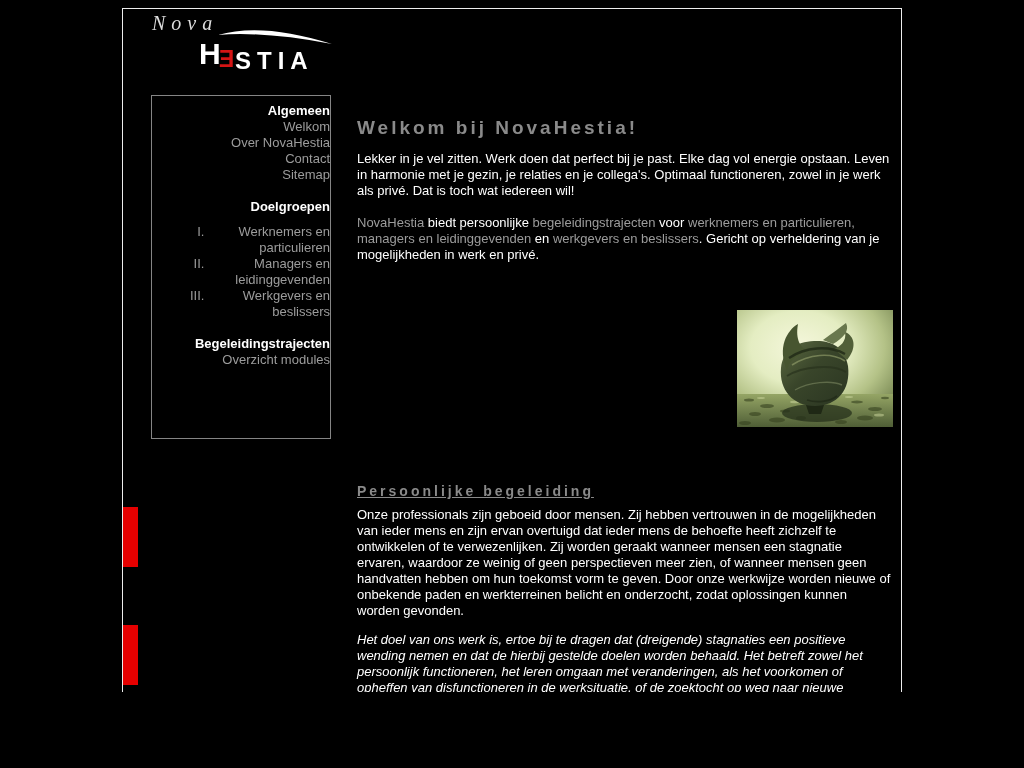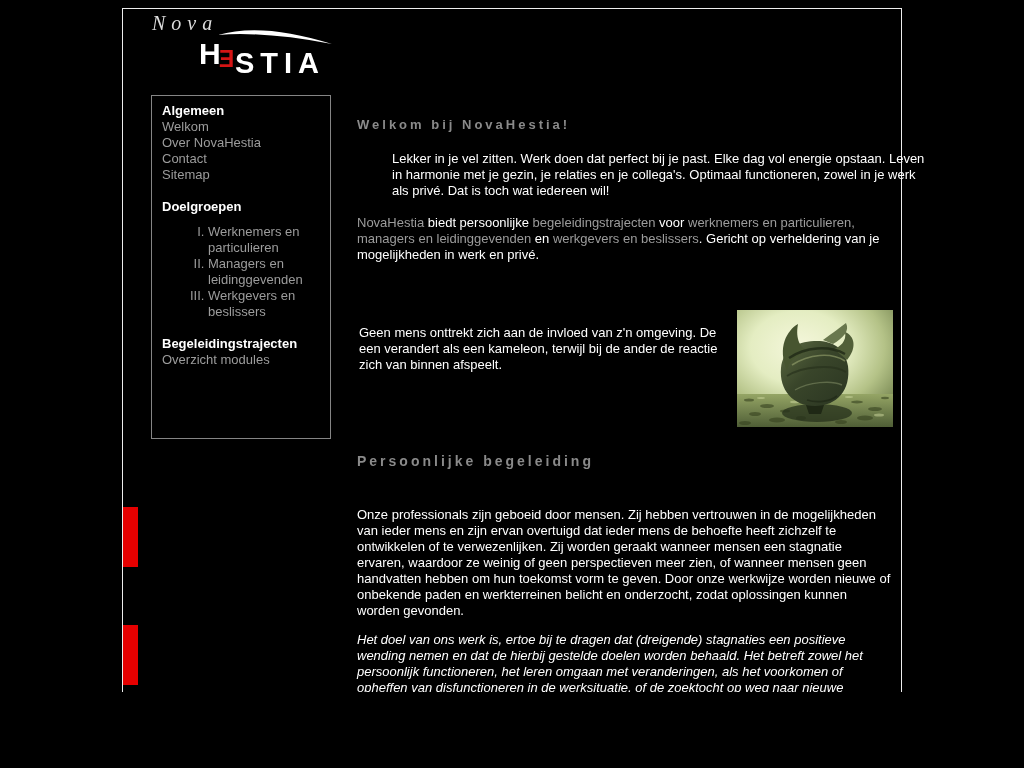--- a/index.html
+++ b/index.html
@@ -16,48 +16,48 @@
   
   .logo { position:absolute; left:148px; top:10px; width:200px; height:70px; }
   .logo-nova {
     position:absolute; left:4px; top:2px;
     font-family:"Liberation Serif", serif; font-style:italic;
     font-size:20px; letter-spacing:6px; color:#dcdcdc;
   }
   .logo-swoosh { position:absolute; left:66px; top:14px; }
   .logo-h { position:absolute; left:51px; top:29px; font-size:30px; font-weight:bold; color:#fff; line-height:1; }
   .logo-e { position:absolute; left:71px; top:38px; font-size:23px; font-weight:bold; color:#d41414; line-height:1; display:inline-block; transform:scaleX(-1); }
-  .logo-stia { position:absolute; left:87px; top:39px; font-size:29px; font-weight:bold; color:#fff; letter-spacing:6px; line-height:1; }
+  .logo-stia { position:absolute; left:87px; top:39px; font-size:24px; font-weight:bold; color:#fff; letter-spacing:6px; line-height:1; }
   
   .subtitle {
     position:absolute; left:357px; top:30px; font-size:15px; font-weight:bold;
     letter-spacing:1.6px; color:#9a9a9a;
   }
   
   .stripe { position:absolute; left:123px; width:15px; height:60px; background:#e60000; }
   .stripe.s1 { top:507px; }
   .stripe.s2 { top:625px; }
   .stripe.s3 { top:742px; }
   
   .sidebar {
     position:absolute; left:151px; top:95px; width:180px; height:344px;
     border:1px solid #858585; background:#000; padding:7px 0 0 10px;
-    font-size:13px; line-height:16px;
+    font-size:13px; line-height:16px;text-align:right;
   }
   .nav-heading { font-weight:bold; color:#fff; }
   .nav-link { color:#9c9c9c; cursor:pointer; }
   .nav-group { margin-bottom:16px; }
   ol.nav-roman {
     list-style-type:upper-roman; color:#9c9c9c;
     margin:9px 0 3px 0; padding-left:46px;
   }
   ol.nav-roman li { color:#9c9c9c; }
   
   .main-h1, .main-h2 {
-    position:absolute; left:357px; font-size:13px; font-weight:bold;
+    position:absolute; left:357px; font-size:19px; font-weight:bold;
     letter-spacing:3px; color:#8a8a8a;
   }
   .main-h2 { font-size:14px; letter-spacing:3px; }
   .para {
     position:absolute; left:357px; width:534px;
     font-size:13px; line-height:16px; color:#fff;
   }
   .seg-link { color:#9c9c9c; cursor:pointer;text-align:right; }
   .seg-bold { color:#fff; font-weight:normal; }
   .quote {
@@ -110,25 +110,24 @@
     <div class="nav-group">
       <div class="nav-heading">Begeleidingstrajecten</div>
       <div>
           <div class="nav-link">Overzicht modules</div>
         </div>
     </div>
   </div>
 
   <div class="main-h1" style="top:117px;">Welkom bij NovaHestia!</div>
 
-  <div class="para" style="top:151px;margin-left:35px;">Lekker in je vel zitten. Werk doen dat perfect bij je past. Elke dag vol energie opstaan. Leven in harmonie met je gezin, je relaties en je collega's. Optimaal functioneren, zowel in je werk als privé. Dat is toch wat iedereen wil!</div>
+  <div class="para" style="top:151px;">Lekker in je vel zitten. Werk doen dat perfect bij je past. Elke dag vol energie opstaan. Leven in harmonie met je gezin, je relaties en je collega's. Optimaal functioneren, zowel in je werk als privé. Dat is toch wat iedereen wil!</div>
 
   <div class="para" style="top:215px;"><span class="seg-link">NovaHestia</span><span class="seg-bold"> biedt persoonlijke </span><span class="seg-link">begeleidingstrajecten</span><span class="seg-bold"> voor </span><span class="seg-link">werknemers en particulieren</span><span class="seg-link">, </span><span class="seg-link">managers en leidinggevenden</span><span class="seg-bold"> en </span><span class="seg-link">werkgevers en beslissers</span><span class="seg-bold">. Gericht op verheldering van je mogelijkheden in werk en privé.</span></div>
 
-  <div class="quote">Geen mens onttrekt zich aan de invloed van z'n omgeving. De een verandert als een kameleon, terwijl bij de ander de reactie zich van binnen afspeelt.</div>
 
   <svg class="photo" viewBox="0 0 156 117">
     <defs>
       <radialGradient id="bgGrad" cx="40%" cy="32%" r="78%">
         <stop offset="0%" stop-color="#f5f7dc"></stop>
         <stop offset="40%" stop-color="#e4edc2"></stop>
         <stop offset="70%" stop-color="#b4c287"></stop>
         <stop offset="100%" stop-color="#6e7e4a"></stop>
       </radialGradient>
       <linearGradient id="floorGrad" x1="0" y1="0" x2="0" y2="1">
@@ -169,21 +168,21 @@
     <path d="M50,60 C40,38 50,20 61,14 C58,30 64,38 71,41 C60,45 52,50 50,60 Z" fill="#475530"></path>
     <path d="M110,50 C120,38 118,26 108,22 C110,31 103,37 97,39 Z" fill="#515f38"></path>
     <path d="M96,34 C106,28 113,21 109,13 C100,20 91,26 86,30 Z" fill="#5b6a40" opacity="0.9"></path>
     <path d="M52,48 C68,37 92,35 108,44" stroke="#222b18" stroke-width="2.4" fill="none" opacity="0.85"></path>
     <path d="M55,55 C72,44 94,42 108,51" stroke="#97a36e" stroke-width="1.6" fill="none" opacity="0.6"></path>
     <path d="M50,66 C66,56 96,54 109,62" stroke="#28321c" stroke-width="2" fill="none" opacity="0.7"></path>
     <path d="M58,80 C72,72 94,70 105,75" stroke="#8a966b" stroke-width="1.4" fill="none" opacity="0.5"></path>
     <path d="M70,90 C80,93 92,92 100,86" stroke="#1c2414" stroke-width="1.6" fill="none" opacity="0.6"></path>
   </svg>
 
-  <div class="main-h2" style="top:453px;">Persoonlijke begeleiding</div>
+  <div class="main-h2" style="top:483px;text-decoration:underline;">Persoonlijke begeleiding</div>
 
   <div class="para" style="top:507px;">Onze professionals zijn geboeid door mensen. Zij hebben vertrouwen in de mogelijkheden van ieder mens en zijn ervan overtuigd dat ieder mens de behoefte heeft zichzelf te ontwikkelen of te verwezenlijken. Zij worden geraakt wanneer mensen een stagnatie ervaren, waardoor ze weinig of geen perspectieven meer zien, of wanneer mensen geen handvatten hebben om hun toekomst vorm te geven. Door onze werkwijze worden nieuwe of onbekende paden en werkterreinen belicht en onderzocht, zodat oplossingen kunnen worden gevonden.</div>
 
   <div class="para" style="top:632px;font-style:italic;">Het doel van ons werk is, ertoe bij te dragen dat (dreigende) stagnaties een positieve wending nemen en dat de hierbij gestelde doelen worden behaald. Het betreft zowel het persoonlijk functioneren, het leren omgaan met veranderingen, als het voorkomen of opheffen van disfunctioneren in de werksituatie, of de zoektocht op weg naar nieuwe mogelijkheden.</div>
 
   <div class="cutoff">Loopbaanadvies</div>
 
 </div>
 
 </body></html>

